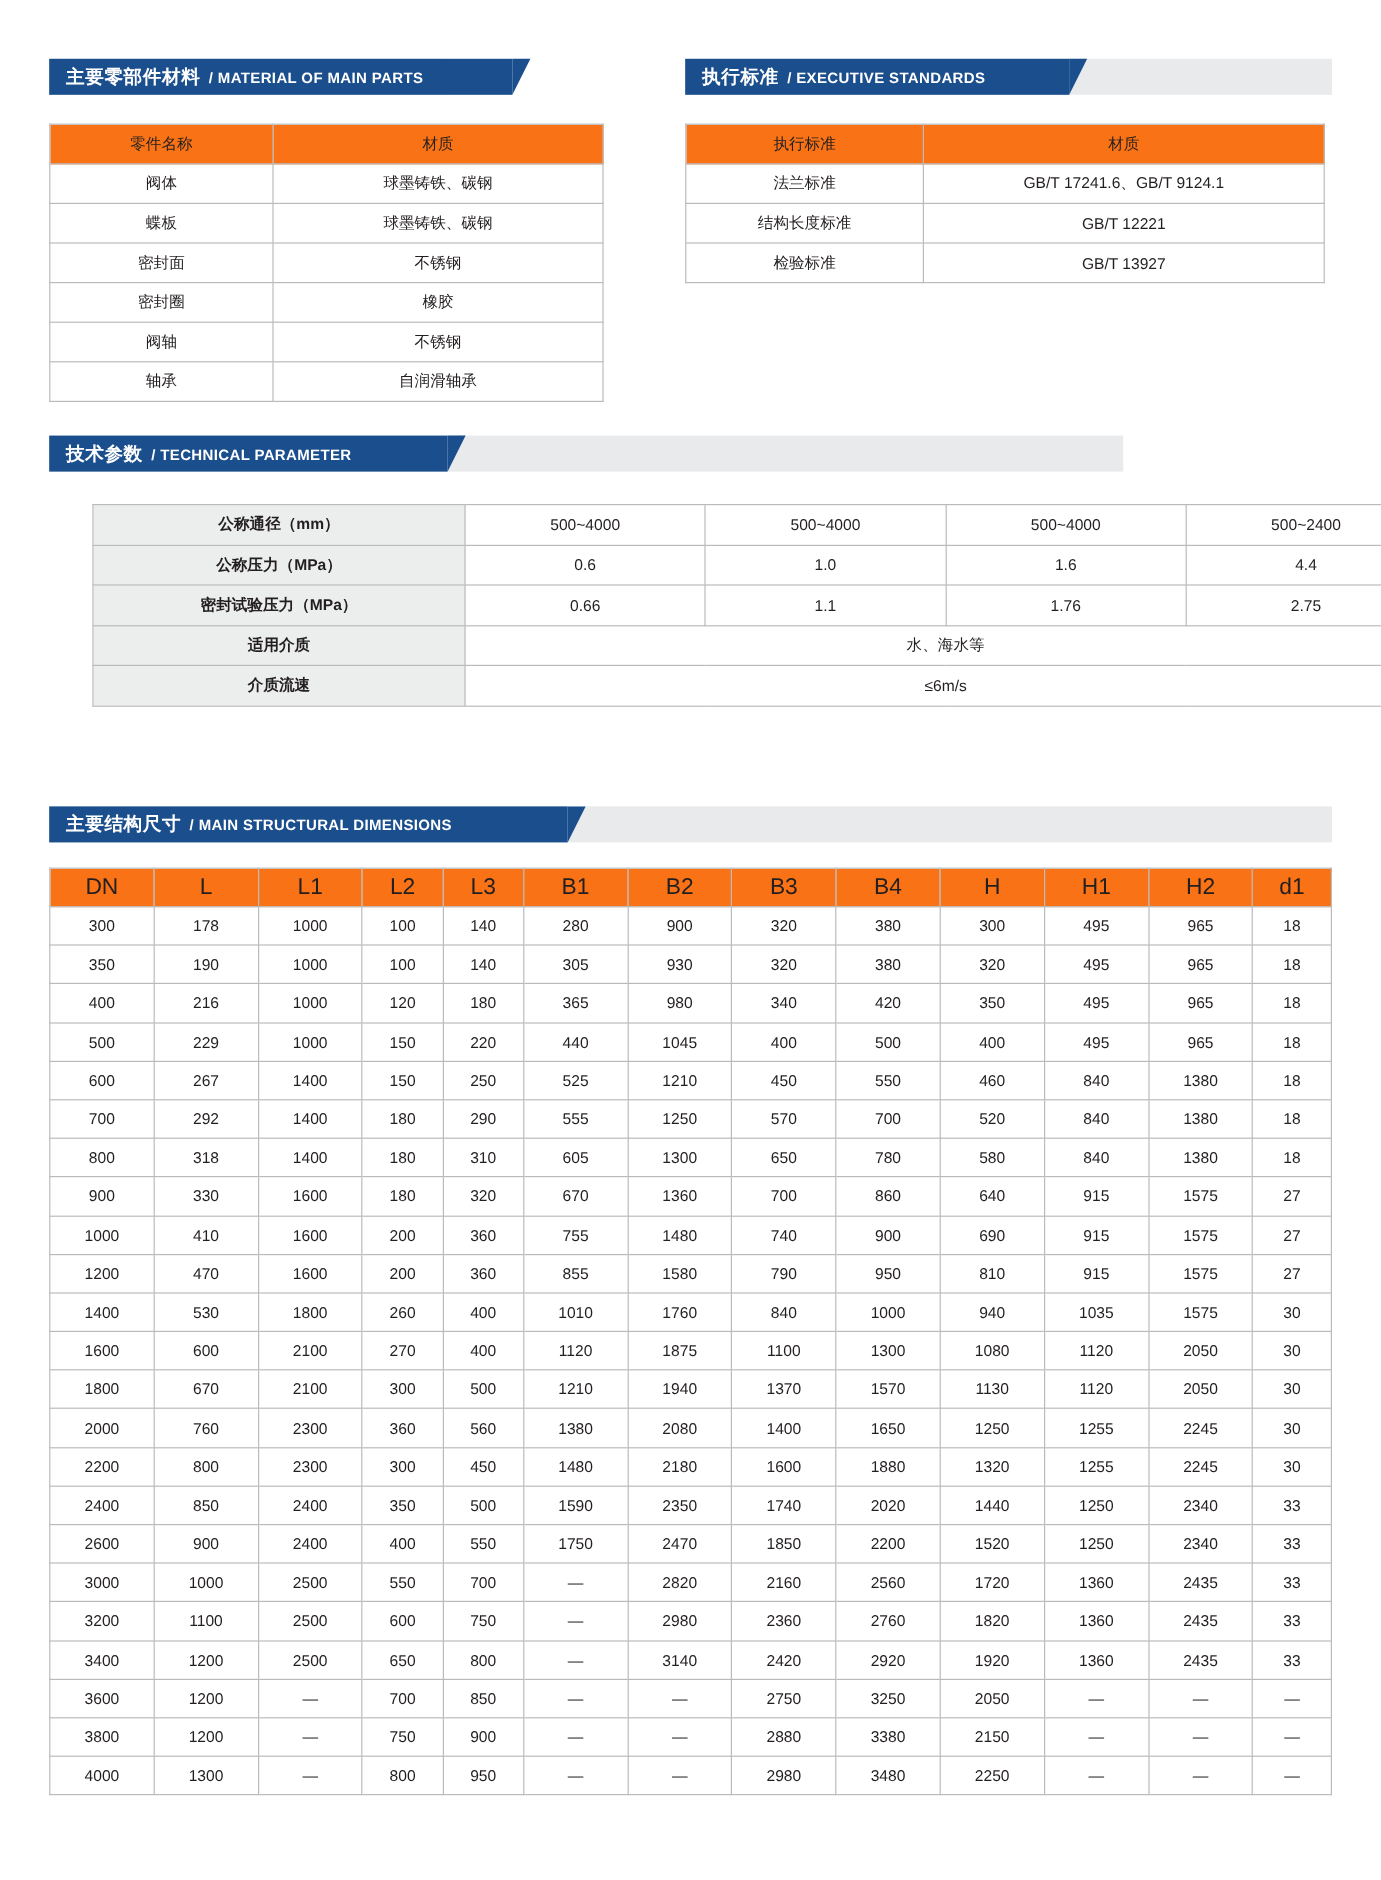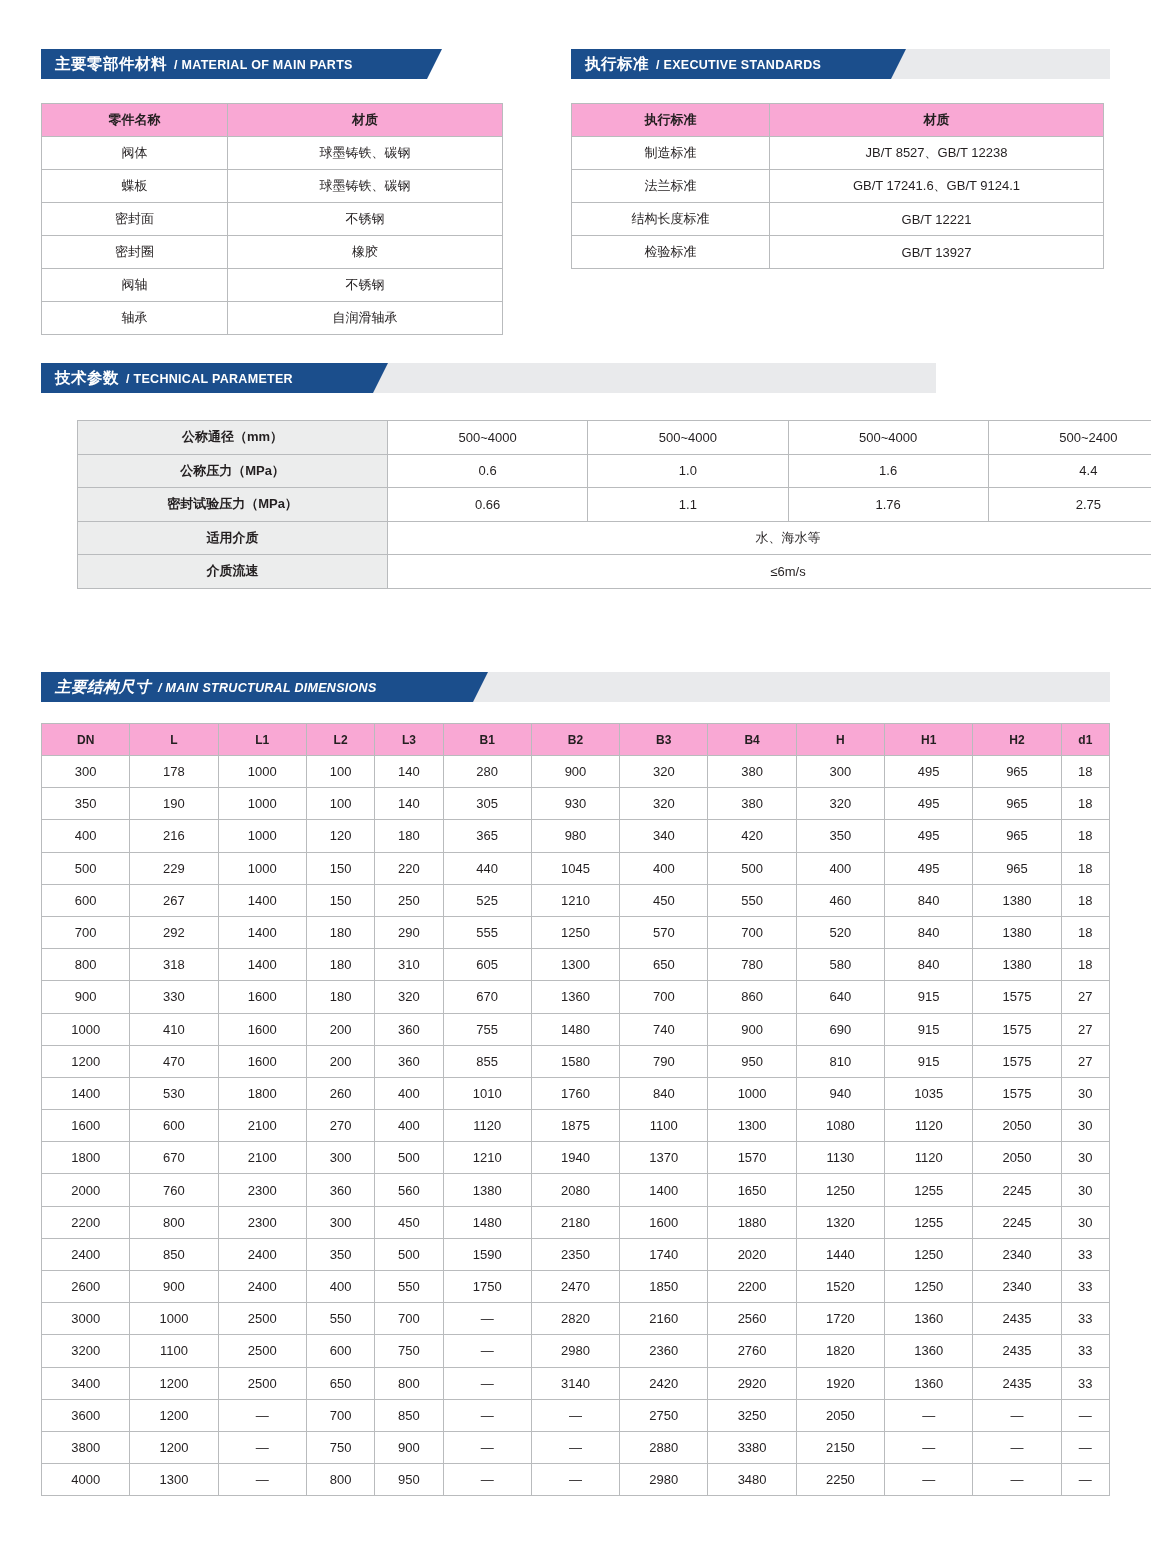--- a/index.html
+++ b/index.html
@@ -66,29 +66,29 @@
     border-collapse: collapse;
     font-size: 13px;
   }
   table.t td, table.t th {
     border: 1px solid #b9bbbd;
     text-align: center;
     font-weight: normal;
     color: #231f20;
   }
   table.t th {
-    background: #f9a8d4;
-    font-weight: bold;
+    background: #f97316;
+    font-weight: normal;
   }
 
   
   #mat-head   { position: absolute; left: 41px;  top: 49px;  width: 328px; }
   #std-head   { position: absolute; left: 571px; top: 49px;  width: 539px; }
   #tech-head  { position: absolute; left: 41px;  top: 363px; width: 895px; }
-  #dim-head   { position: absolute; left: 41px;  top: 672px; width: 1069px; font-style: italic; }
+  #dim-head   { position: absolute; left: 41px;  top: 672px; width: 1069px; }
 
   #mat-head .bar { width: 386px; }
   #std-head .bar { width: 320px; }
   #tech-head .bar { width: 332px; }
   #dim-head .bar { width: 432px; }
 
   
   #mat-table {
     position: absolute;
     left: 41px;
@@ -129,21 +129,21 @@
   
   #dim-table {
     position: absolute;
     left: 41px;
     top: 723px;
     width: 1069px;
   }
   #dim-table table { width: 100%; }
   #dim-table th {
     height: 32px;
-    font-size: 12px;
+    font-size: 19px;
   }
   #dim-table td {
     height: 32.2px;
     font-size: 13px;
   }
 </style>
 </head>
 <body>
 
 <div class="sec-head" id="mat-head">
@@ -209,24 +209,20 @@
         <col class="c1">
         <col>
       </colgroup>
     <thead>
       <tr>
         <th>执行标准</th>
         <th>材质</th>
       </tr>
     </thead>
     <tbody>
-      <tr>
-        <td>制造标准</td>
-        <td>JB/T 8527、GB/T 12238</td>
-      </tr>
       <tr>
         <td>法兰标准</td>
         <td>GB/T 17241.6、GB/T 9124.1</td>
       </tr>
       <tr>
         <td>结构长度标准</td>
         <td>GB/T 12221</td>
       </tr>
       <tr>
         <td>检验标准</td>

